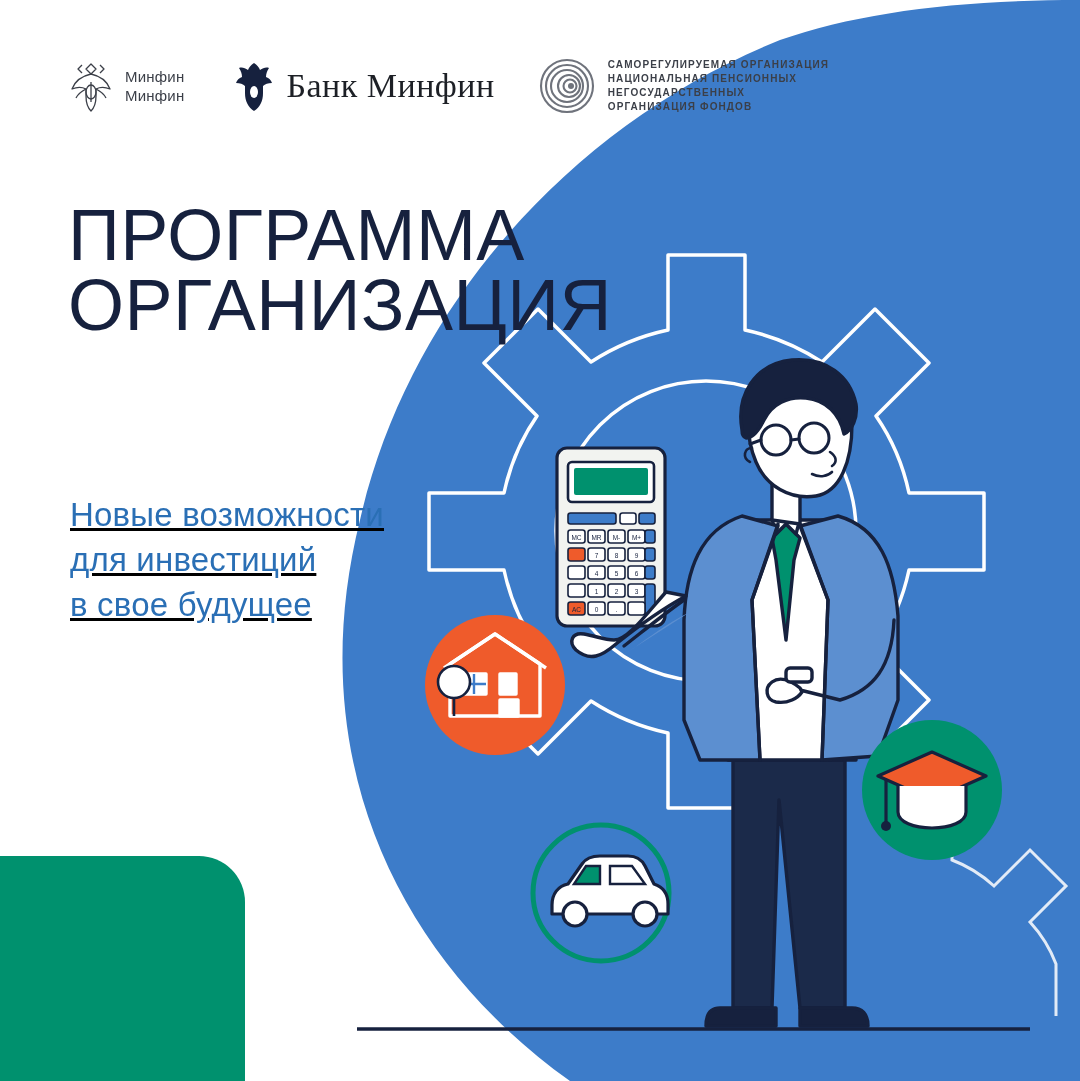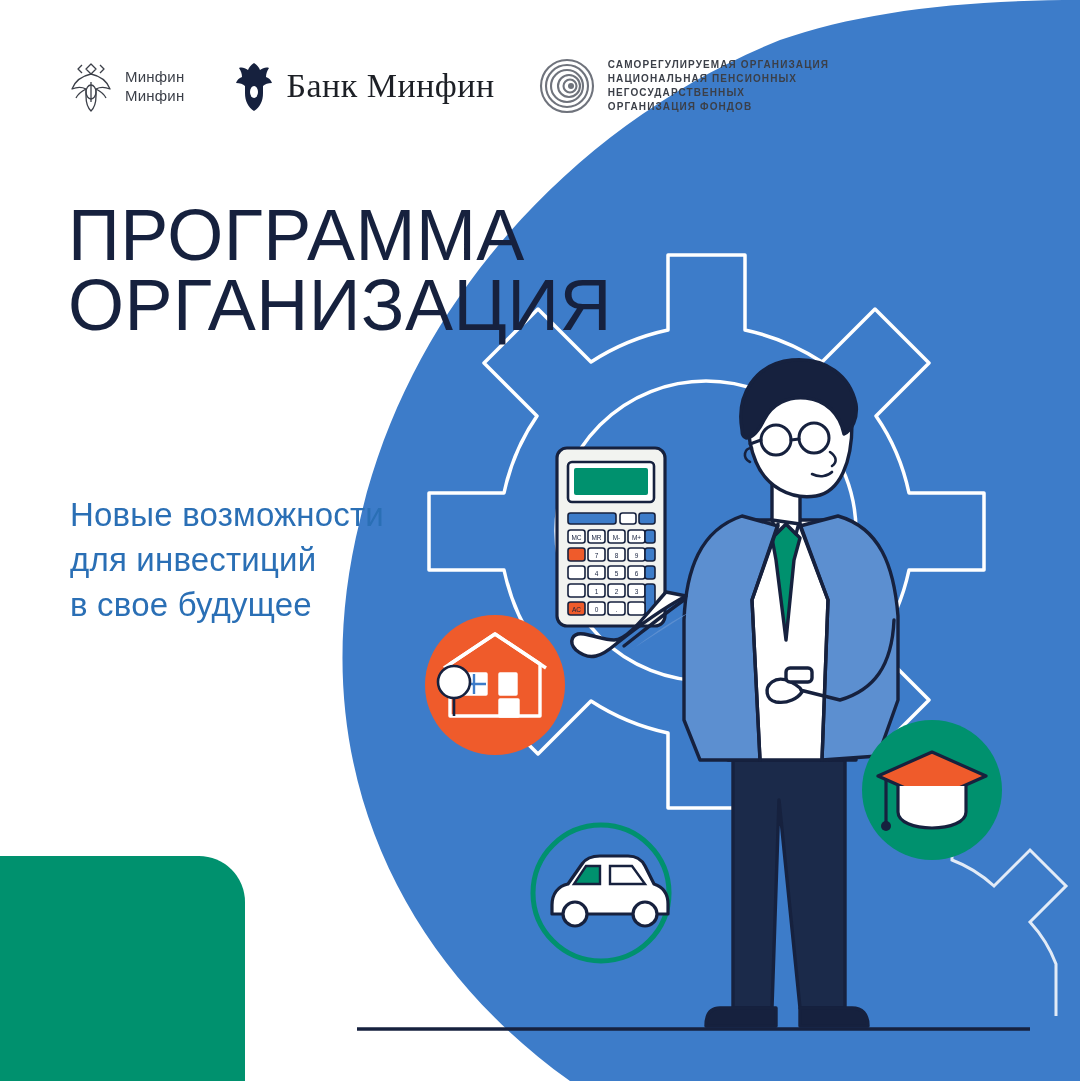--- a/index.html
+++ b/index.html
@@ -94,20 +94,21 @@
     line-height: 70px;
     color: #16213e;
     letter-spacing: .5px;
   }
   .subhead {
     position: absolute;
     top: 492px;
     left: 70px;
     z-index: 20;
     width: 420px;
+    text-decoration: underline;
   }
   .subhead .sline {
     font-size: 33px;
     line-height: 45px;
     color: #2a6fb5;
     letter-spacing: .2px;
   }
 
   
   .illus {

